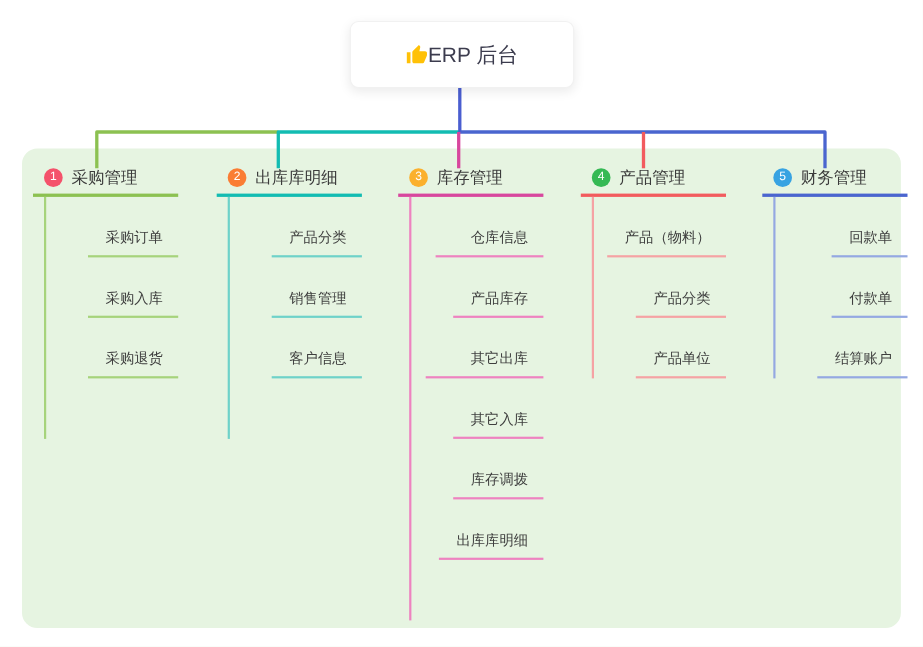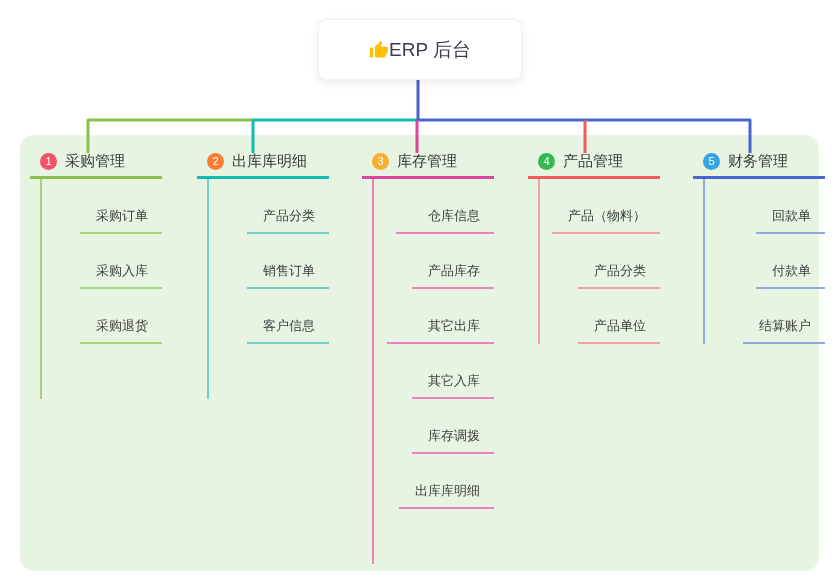--- a/index.html
+++ b/index.html
@@ -88,21 +88,21 @@
       <div class="branch-title" style="border-bottom-color: rgb(19, 188, 178);">
         <span class="badge" style="background: rgb(250, 125, 52);">2</span>
         <span>出库库明细</span>
       </div>
       <div class="children">
         <div class="vline" style="background: rgb(110, 210, 201); height: 220px;"></div>
         <div class="child">
           <div class="child-label" style="border-bottom-color: rgb(110, 210, 201);">产品分类</div>
         </div>
         <div class="child">
-          <div class="child-label" style="border-bottom-color: rgb(110, 210, 201);">销售订单</div>
+          <div class="child-label" style="border-bottom-color: rgb(110, 210, 201);">销售管理</div>
         </div>
         <div class="child">
           <div class="child-label" style="border-bottom-color: rgb(110, 210, 201);">客户信息</div>
         </div>
       </div>
     </div>
     <div class="branch" style="left: 362px;">
       <div class="branch-title" style="border-bottom-color: rgb(216, 71, 158);">
         <span class="badge" style="background: rgb(251, 176, 45);">3</span>
         <span>库存管理</span>

